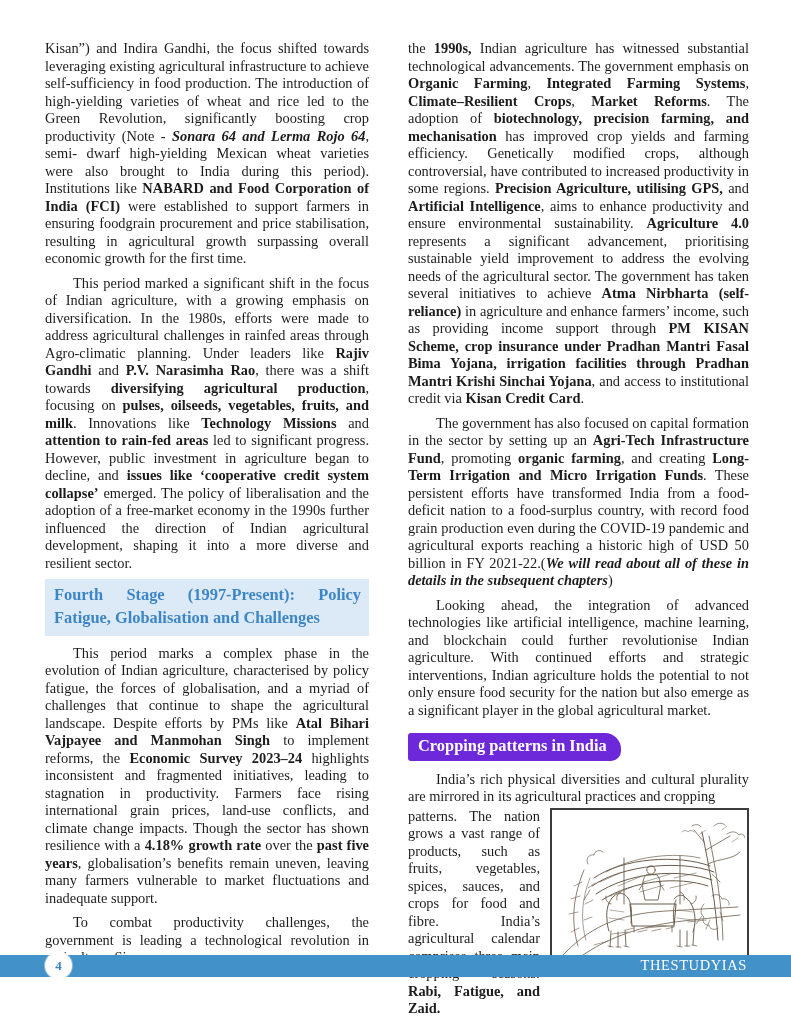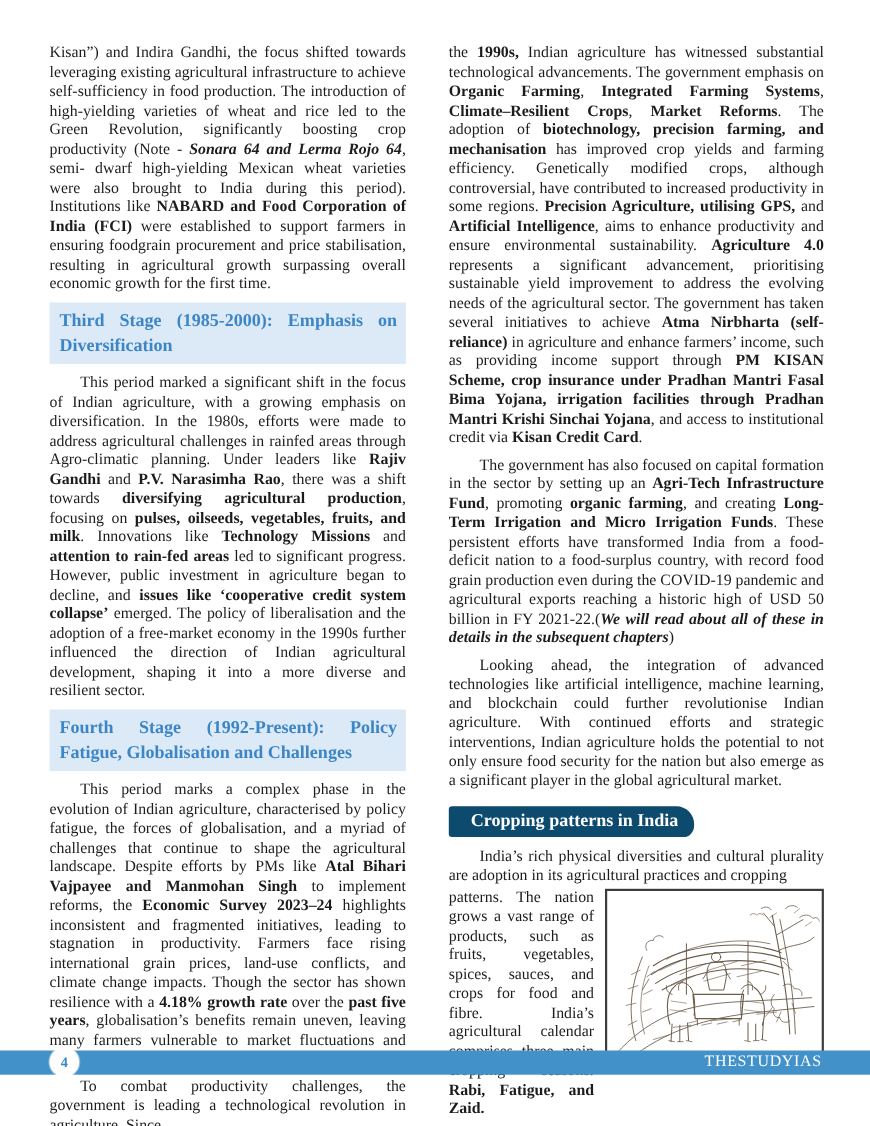--- a/index.html
+++ b/index.html
@@ -25,23 +25,23 @@
   .para.indent { text-indent: 28px; }
   .col b { font-weight: bold; }
   .stage-heading {
     background: #dce9f6; color: #3d86c6;
     font-weight: bold; font-size: 16.4px; line-height: 1.42;
     padding: 4px 8px 6px 9px; margin: 4px 0 9px 0;
     text-align: justify;
   }
   .blue-tab {
     display: inline-block;
-    background: #0c4a6e; color: #ffffff;
+    background: #6d28d9; color: #ffffff;
     font-weight: bold; font-size: 16.4px;
-    padding: 3px 14px 5px 20px;
+    padding: 3px 14px 5px 10px;
     border-radius: 3px 16px 10px 3px;
     margin: 7px 0 10px 0;
   }
   .wrap-row { display: flex; gap: 10px; margin-top: 1px; }
   .wrap-text { width: 150px; text-align: justify; }
   .sketch-frame {
     width: 199px; height: 161px; flex: none;
     border: 2px solid #3c3c3c; background: #ffffff;
     display: flex; align-items: center; justify-content: center;
   }
@@ -65,38 +65,37 @@
 </style>
 </head>
 <body>
 
 <div class="page">
   <div class="content">
 
     <div class="col">
       <p class="para">Kisan”) and Indira Gandhi, the focus shifted towards leveraging existing agricultural infrastructure to achieve self-sufficiency in food production. The introduction of high-yielding varieties of wheat and rice led to the Green Revolution, significantly boosting crop productivity (Note - <b><i>Sonara 64 and Lerma Rojo 64</i></b>, semi- dwarf high-yielding Mexican wheat varieties were also brought to India during this period). Institutions like <b>NABARD and Food Corporation of India (FCI)</b> were established to support farmers in ensuring foodgrain procurement and price stabilisation, resulting in agricultural growth surpassing overall economic growth for the first time.</p>
 
-      <div class="stage-heading">Third Stage (1985-2000): Emphasis on Diversification</div>
 
       <p class="para indent">This period marked a significant shift in the focus of Indian agriculture, with a growing emphasis on diversification. In the 1980s, efforts were made to address agricultural challenges in rainfed areas through Agro-climatic planning. Under leaders like <b>Rajiv Gandhi</b> and <b>P.V. Narasimha Rao</b>, there was a shift towards <b>diversifying agricultural production</b>, focusing on <b>pulses, oilseeds, vegetables, fruits, and milk</b>. Innovations like <b>Technology Missions</b> and <b>attention to rain-fed areas</b> led to significant progress. However, public investment in agriculture began to decline, and <b>issues like ‘cooperative credit system collapse’</b> emerged. The policy of liberalisation and the adoption of a free-market economy in the 1990s further influenced the direction of Indian agricultural development, shaping it into a more diverse and resilient sector.</p>
 
-      <div class="stage-heading">Fourth Stage (1992-Present): Policy Fatigue, Globalisation and Challenges</div>
+      <div class="stage-heading">Fourth Stage (1997-Present): Policy Fatigue, Globalisation and Challenges</div>
 
       <p class="para indent">This period marks a complex phase in the evolution of Indian agriculture, characterised by policy fatigue, the forces of globalisation, and a myriad of challenges that continue to shape the agricultural landscape. Despite efforts by PMs like <b>Atal Bihari Vajpayee and Manmohan Singh</b> to implement reforms, the <b>Economic Survey 2023–24</b> highlights inconsistent and fragmented initiatives, leading to stagnation in productivity. Farmers face rising international grain prices, land-use conflicts, and climate change impacts. Though the sector has shown resilience with a <b>4.18% growth rate</b> over the <b>past five years</b>, globalisation’s benefits remain uneven, leaving many farmers vulnerable to market fluctuations and inadequate support.</p>
       <p class="para indent">To combat productivity challenges, the government is leading a technological revolution in agriculture.  Since</p>
     </div>
 
     <div class="col">
       <p class="para">the <b>1990s,</b> Indian agriculture has witnessed substantial technological advancements. The government emphasis on <b>Organic Farming</b>, <b>Integrated Farming Systems</b>, <b>Climate–Resilient Crops</b>, <b>Market Reforms</b>. The adoption of <b>biotechnology, precision farming, and mechanisation</b> has improved crop yields and farming efficiency. Genetically modified crops, although controversial, have contributed to increased productivity in some regions. <b>Precision Agriculture, utilising GPS,</b> and <b>Artificial Intelligence</b>, aims to enhance productivity and ensure environmental sustainability. <b>Agriculture 4.0</b> represents a significant advancement, prioritising sustainable yield improvement to address the evolving needs of the agricultural sector. The government has taken several initiatives to achieve <b>Atma Nirbharta (self-reliance)</b> in agriculture and enhance farmers’ income, such as providing income support through <b>PM KISAN Scheme, crop insurance under Pradhan Mantri Fasal Bima Yojana, irrigation facilities through Pradhan Mantri Krishi Sinchai Yojana</b>, and access to institutional credit via <b>Kisan Credit Card</b>.</p>
       <p class="para indent">The government has also focused on capital formation in the sector by setting up an <b>Agri-Tech Infrastructure Fund</b>, promoting <b>organic farming</b>, and creating <b>Long-Term Irrigation and Micro Irrigation Funds</b>. These persistent efforts have transformed India from a food-deficit nation to a food-surplus country, with record food grain production even during the COVID-19 pandemic and agricultural exports reaching a historic high of USD 50 billion in FY 2021-22.(<b><i>We will read about all of these in details in the subsequent chapters</i></b>)</p>
       <p class="para indent">Looking ahead, the integration of advanced technologies like artificial intelligence, machine learning, and blockchain could further revolutionise Indian agriculture. With continued efforts and strategic interventions, Indian agriculture holds the potential to not only ensure food security for the nation but also emerge as a significant player in the global agricultural market.</p>
 
       <div class="blue-tab">Cropping patterns in India</div>
 
-      <p class="para indent" style="margin-bottom:2px;">India’s rich physical diversities and cultural plurality are adoption in its agricultural practices and cropping</p>
+      <p class="para indent" style="margin-bottom:2px;">India’s rich physical diversities and cultural plurality are mirrored in its agricultural practices and cropping</p>
 
       <div class="wrap-row">
         <p class="wrap-text">patterns. The nation grows a vast range of products, such as fruits, vegetables, spices, sauces, and crops for food and fibre. India’s agricultural calendar comprises three main cropping seasons: <b>Rabi, Fatigue, and Zaid.</b></p>
 
         <div class="sketch-frame">
           <svg width="191" height="153" viewBox="0 0 191 153">
             <g stroke="#6b5c4a" fill="none" stroke-width="1" stroke-linecap="round" stroke-linejoin="round">
 
               <path d="M6,146 C34,116 62,102 112,99 L184,95" stroke-width="0.8"></path>
               <path d="M18,151 C50,126 86,113 138,108 L186,103" stroke-width="0.8"></path>

